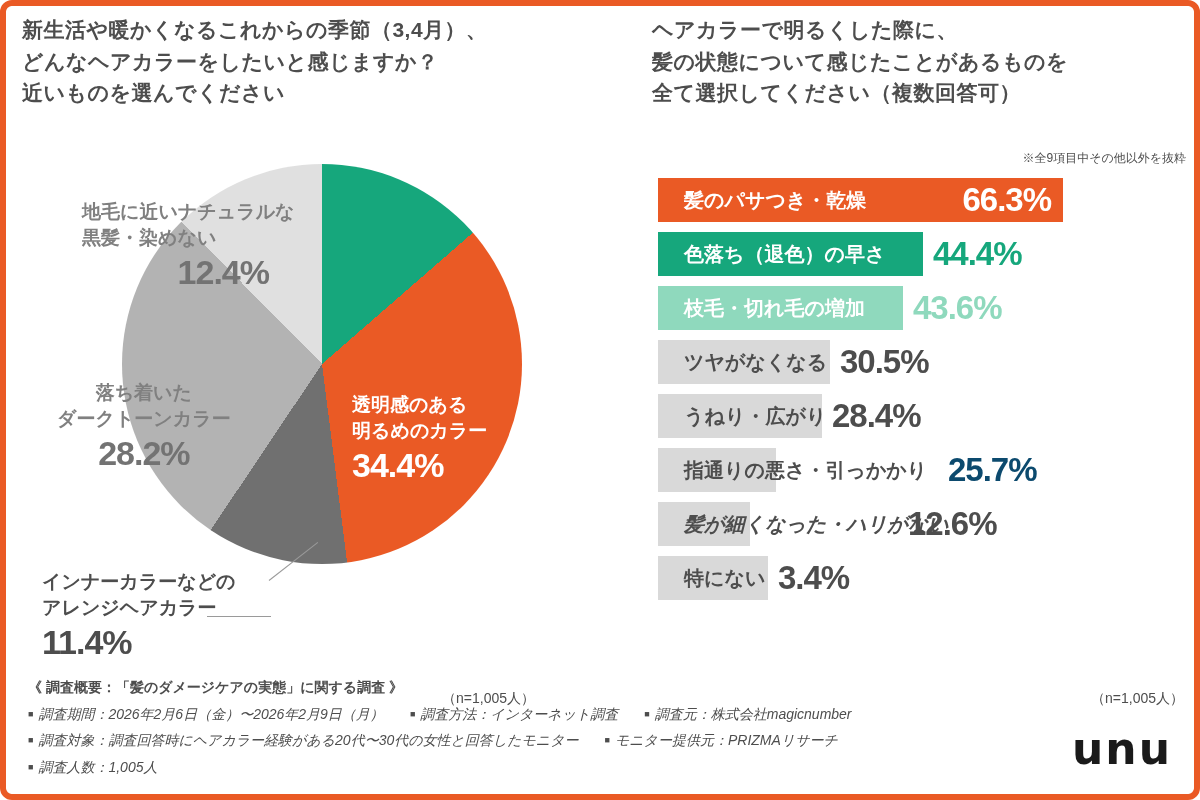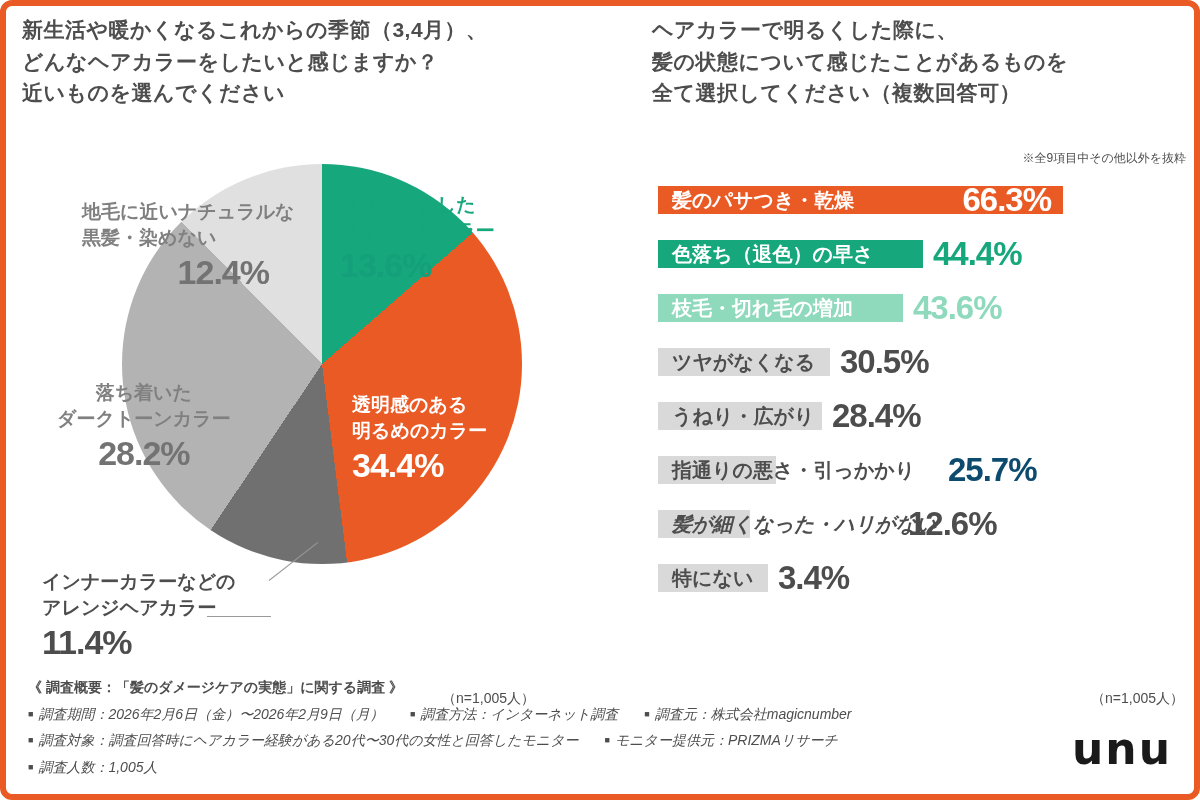--- a/index.html
+++ b/index.html
@@ -127,24 +127,24 @@
     width: 540px;
   }
   .bar-row {
     position: relative;
     height: 48px;
     margin-bottom: 6px;
     display: flex;
     align-items: center;
   }
   .bar {
-    height: 28px;
+    height: 44px;
     display: flex;
     align-items: center;
-    padding-left: 14px;
+    padding-left: 26px;
     font-size: 20px;
     font-weight: bold;
     white-space: nowrap;
     text-align: center;
   }
   .bar-val {
     margin-left: 10px;
     font-size: 33px;
     font-weight: bold;
     letter-spacing: -1px;
@@ -202,25 +202,20 @@
     <div class="pie-wrap">
       <div class="pie" style="background: conic-gradient(
               #16a77c 0deg 48.96deg,
               #ea5a25 48.96deg 172.8deg,
               #707070 172.8deg 213.84deg,
               #b3b3b3 213.84deg 315.36deg,
               #e0e0e0 315.36deg 360deg);">
       </div>
     </div>
 
-    <div class="label lbl-bleach">
-      <div class="txt">ブリーチをした</div>
-      <div class="txt">ハイトーンカラー</div>
-      <div class="pct">13.6%</div>
-    </div>
 
     <div class="label lbl-natural">
       <div class="txt">地毛に近いナチュラルな</div>
       <div class="txt">黒髪・染めない</div>
       <div class="pct" style="margin-left:70px;text-align:center;">12.4%</div>
     </div>
 
     <div class="label lbl-dark">
       <div class="txt">落ち着いた</div>
       <div class="txt">ダークトーンカラー</div>

